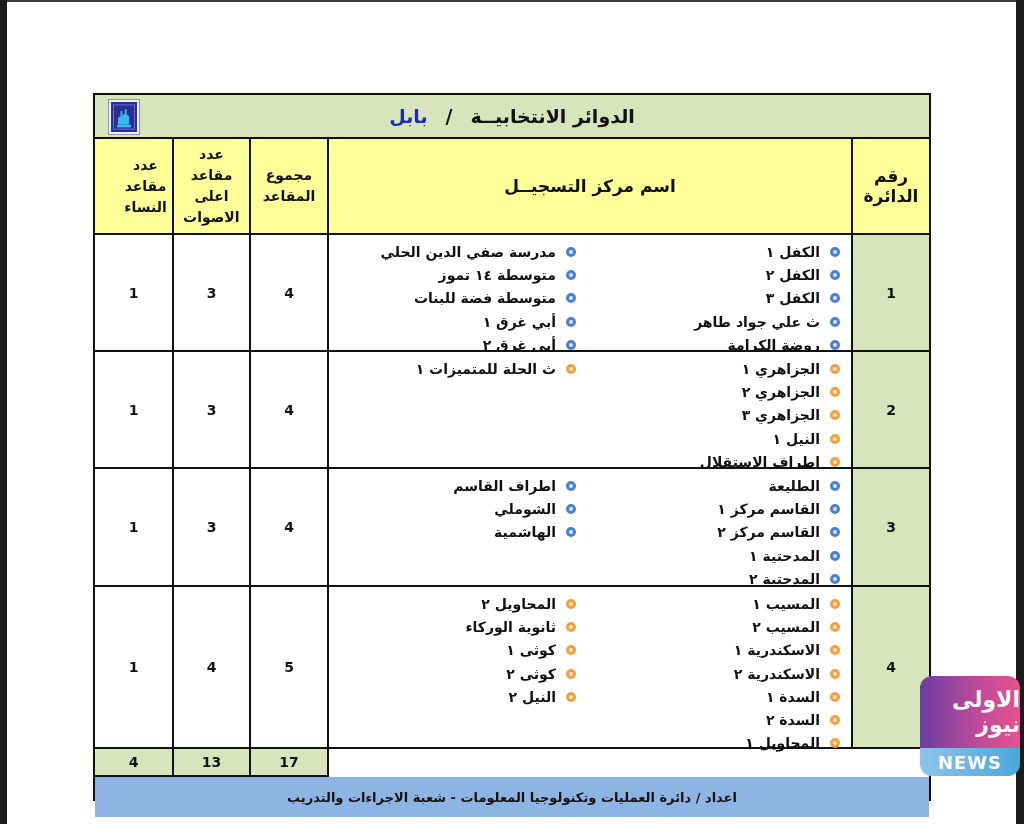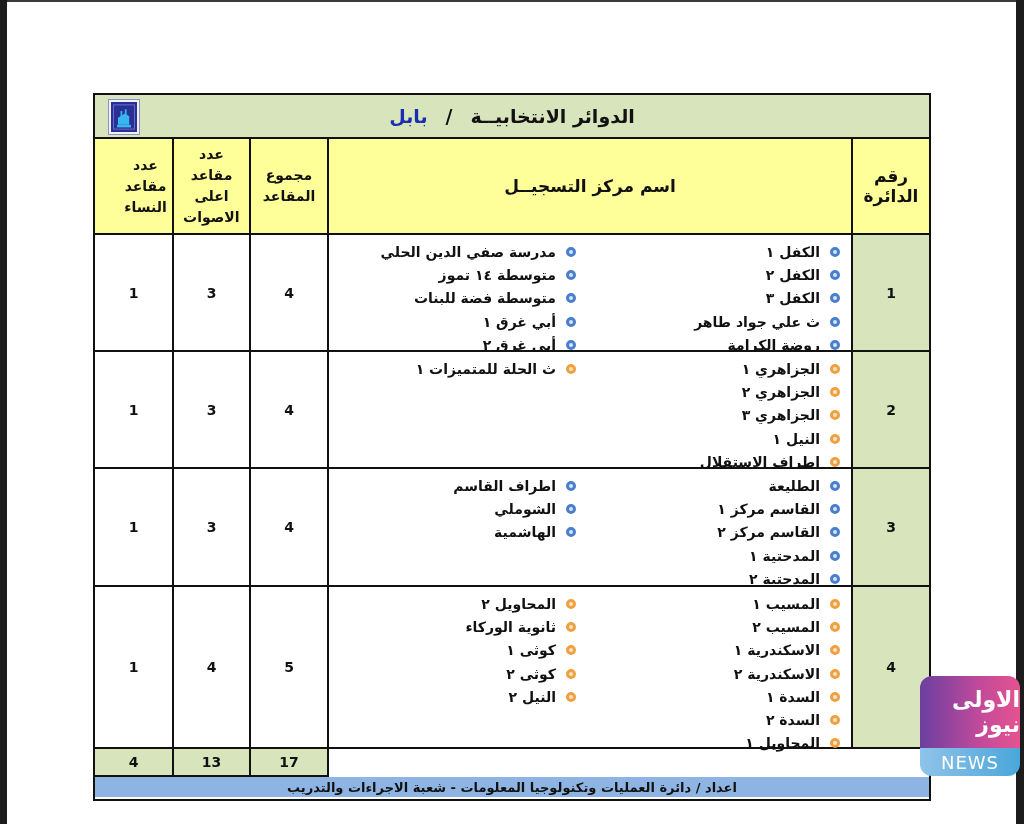--- a/index.html
+++ b/index.html
@@ -84,21 +84,21 @@
       border-radius: 12px; overflow: hidden; margin-left: 33px;
     }
     .wm-top {
       height: 72px; background: linear-gradient(90deg, #6b3fa0, #c24a9a 60%, #e5538f);
       display: flex; align-items: center; justify-content: center;
       color: #fff; font-size: 22px; font-weight: bold; direction: rtl;
     }
     .wm-bottom {
       height: 28px; background: linear-gradient(90deg, #8fc3ea, #4aa7d9);
       display: flex; align-items: center; justify-content: center;
-      color: #fff; font-size: 18px; font-weight: normal; letter-spacing: 1px;
+      color: #fff; font-size: 18px; font-weight: bold; letter-spacing: 1px;
     }
   </style>
 </head>
 <body>
 
 <div class="edge-top"></div>
 <div class="edge-left"></div>
 <div class="edge-right"></div>
 
 <div class="sheet" id="sheet">
@@ -316,19 +316,19 @@
           </div>
         </div>
       </div>
       <div class="abs cell green last" style="left:758px;top:492px;width:76px;height:162px;">4</div>
     </div>
 
   <div class="abs total-cell" style="left:0;top:654px;width:79px;height:28px;">4</div>
   <div class="abs total-cell" style="left:79px;top:654px;width:77px;height:28px;">13</div>
   <div class="abs total-cell" style="left:156px;top:654px;width:78px;height:28px;">17</div>
 
-  <div class="abs footer" style="left:0;top:682px;width:834px;height:20px;">اعداد / دائرة العمليات وتكنولوجيا المعلومات - شعبة الاجراءات والتدريب</div>
+  <div class="abs footer" style="left:0;top:682px;width:834px;height:40px;">اعداد / دائرة العمليات وتكنولوجيا المعلومات - شعبة الاجراءات والتدريب</div>
 </div>
 
 <div class="watermark">
   <div class="wm-top">الاولى نيوز</div>
   <div class="wm-bottom">NEWS</div>
 </div>
 
 </body></html>

